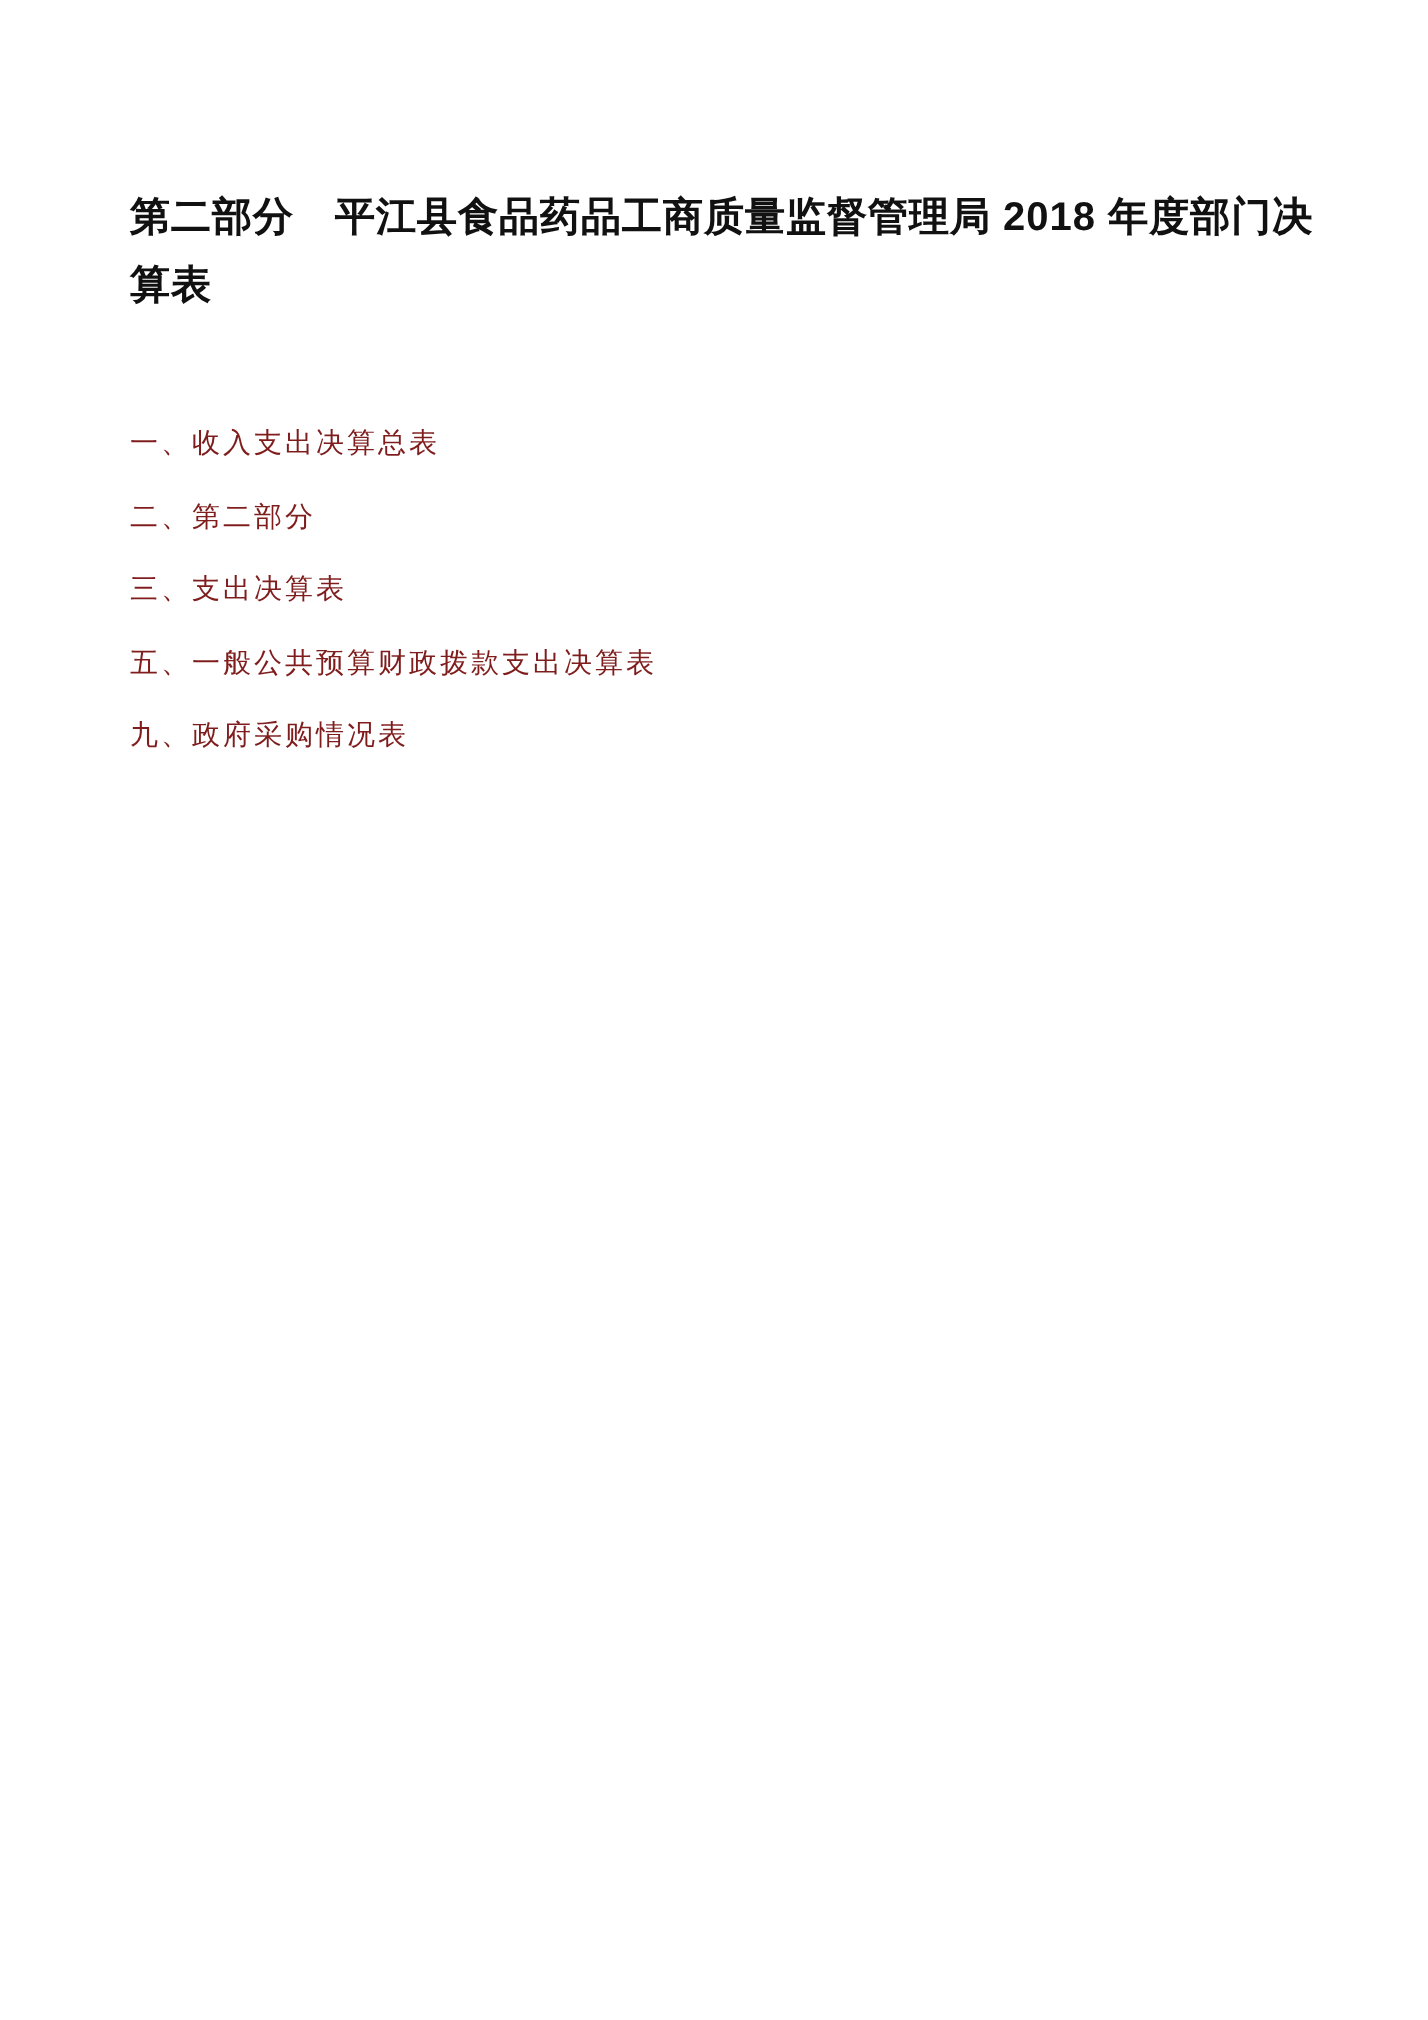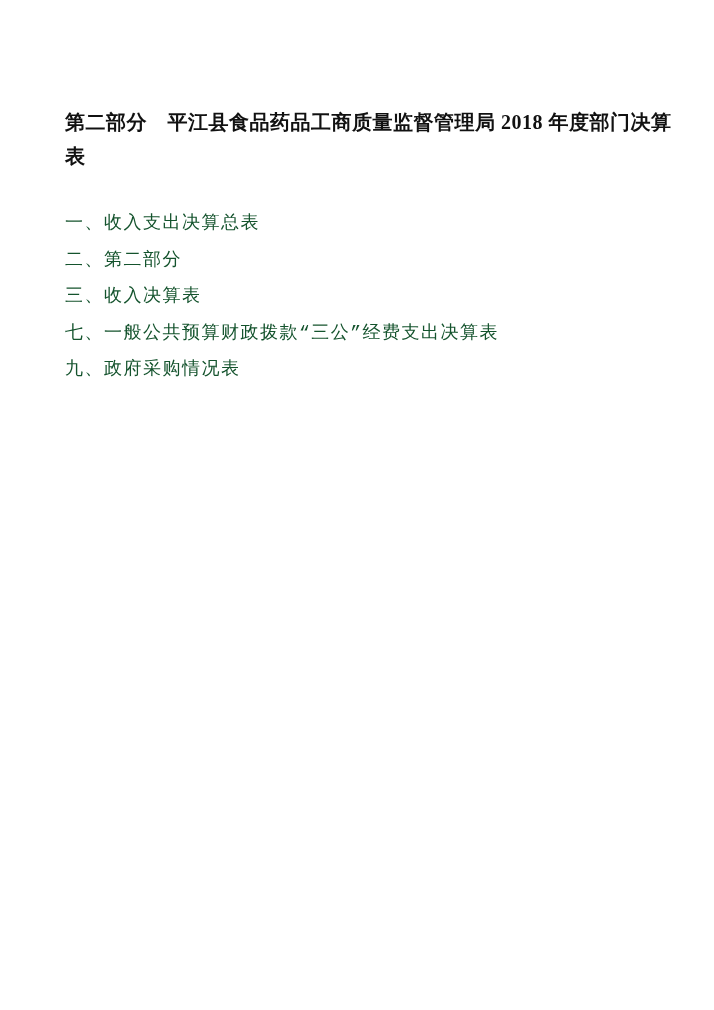--- a/index.html
+++ b/index.html
@@ -13,59 +13,59 @@
     height: 1010px;
     margin: 0 auto;
     background: #ffffff;
     overflow: hidden;
     font-family: "Liberation Serif", "DejaVu Serif", serif;
     color: #1c1c1c;
   }
   .doc-title {
     position: absolute;
     left: 65px;
-    top: 105px;
+    top: 92px;
     width: 612px;
-    font-family: Liberation Serif, serif;
+    font-family: Liberation Sans, sans-serif;
     font-weight: bold;
     font-size: 20px;
     line-height: 34px;
     letter-spacing: 0.5px;
     color: #111111;
   }
   .doc-title .title-line {
     display: block;
   }
   .toc-list {
     position: absolute;
     left: 65px;
     top: 205px;
     width: 600px;
   }
   .toc-item {
     display: block;
     height: 36.6px;
     line-height: 36.6px;
-    font-size: 18px;
+    font-size: 14px;
     letter-spacing: 1.5px;
-    color: #14532d;
-    font-family: Liberation Mono, monospace;
+    color: #7f1d1d;
+    font-family: Liberation Serif, serif;
     white-space: nowrap;
   }
 </style>
 </head>
 <body>
 
 <div class="page">
 
   <div class="doc-title">
     <span class="title-line">第二部分　平江县食品药品工商质量监督管理局 2018 年度部门决算表</span>
   </div>
 
   <div class="toc-list">
     <div class="toc-item">一、收入支出决算总表</div>
     <div class="toc-item">二、第二部分</div>
-    <div class="toc-item">三、收入决算表</div>
-    <div class="toc-item">七、一般公共预算财政拨款“三公”经费支出决算表</div>
+    <div class="toc-item">三、支出决算表</div>
+    <div class="toc-item">五、一般公共预算财政拨款支出决算表</div>
     <div class="toc-item">九、政府采购情况表</div>
   </div>
 
 </div>
 
 </body></html>

